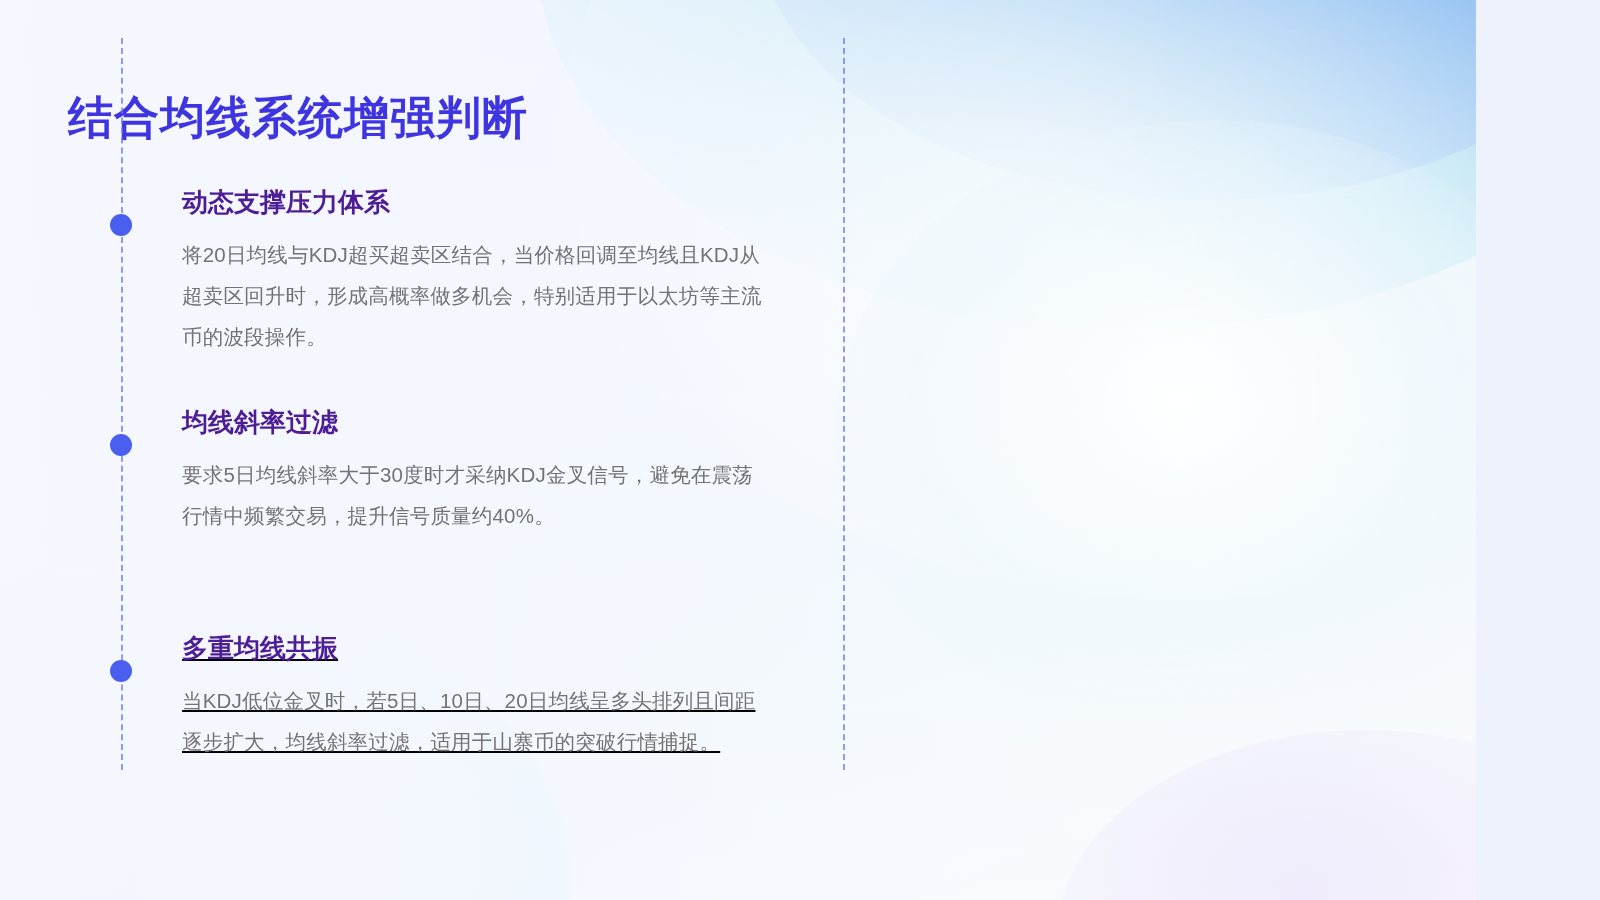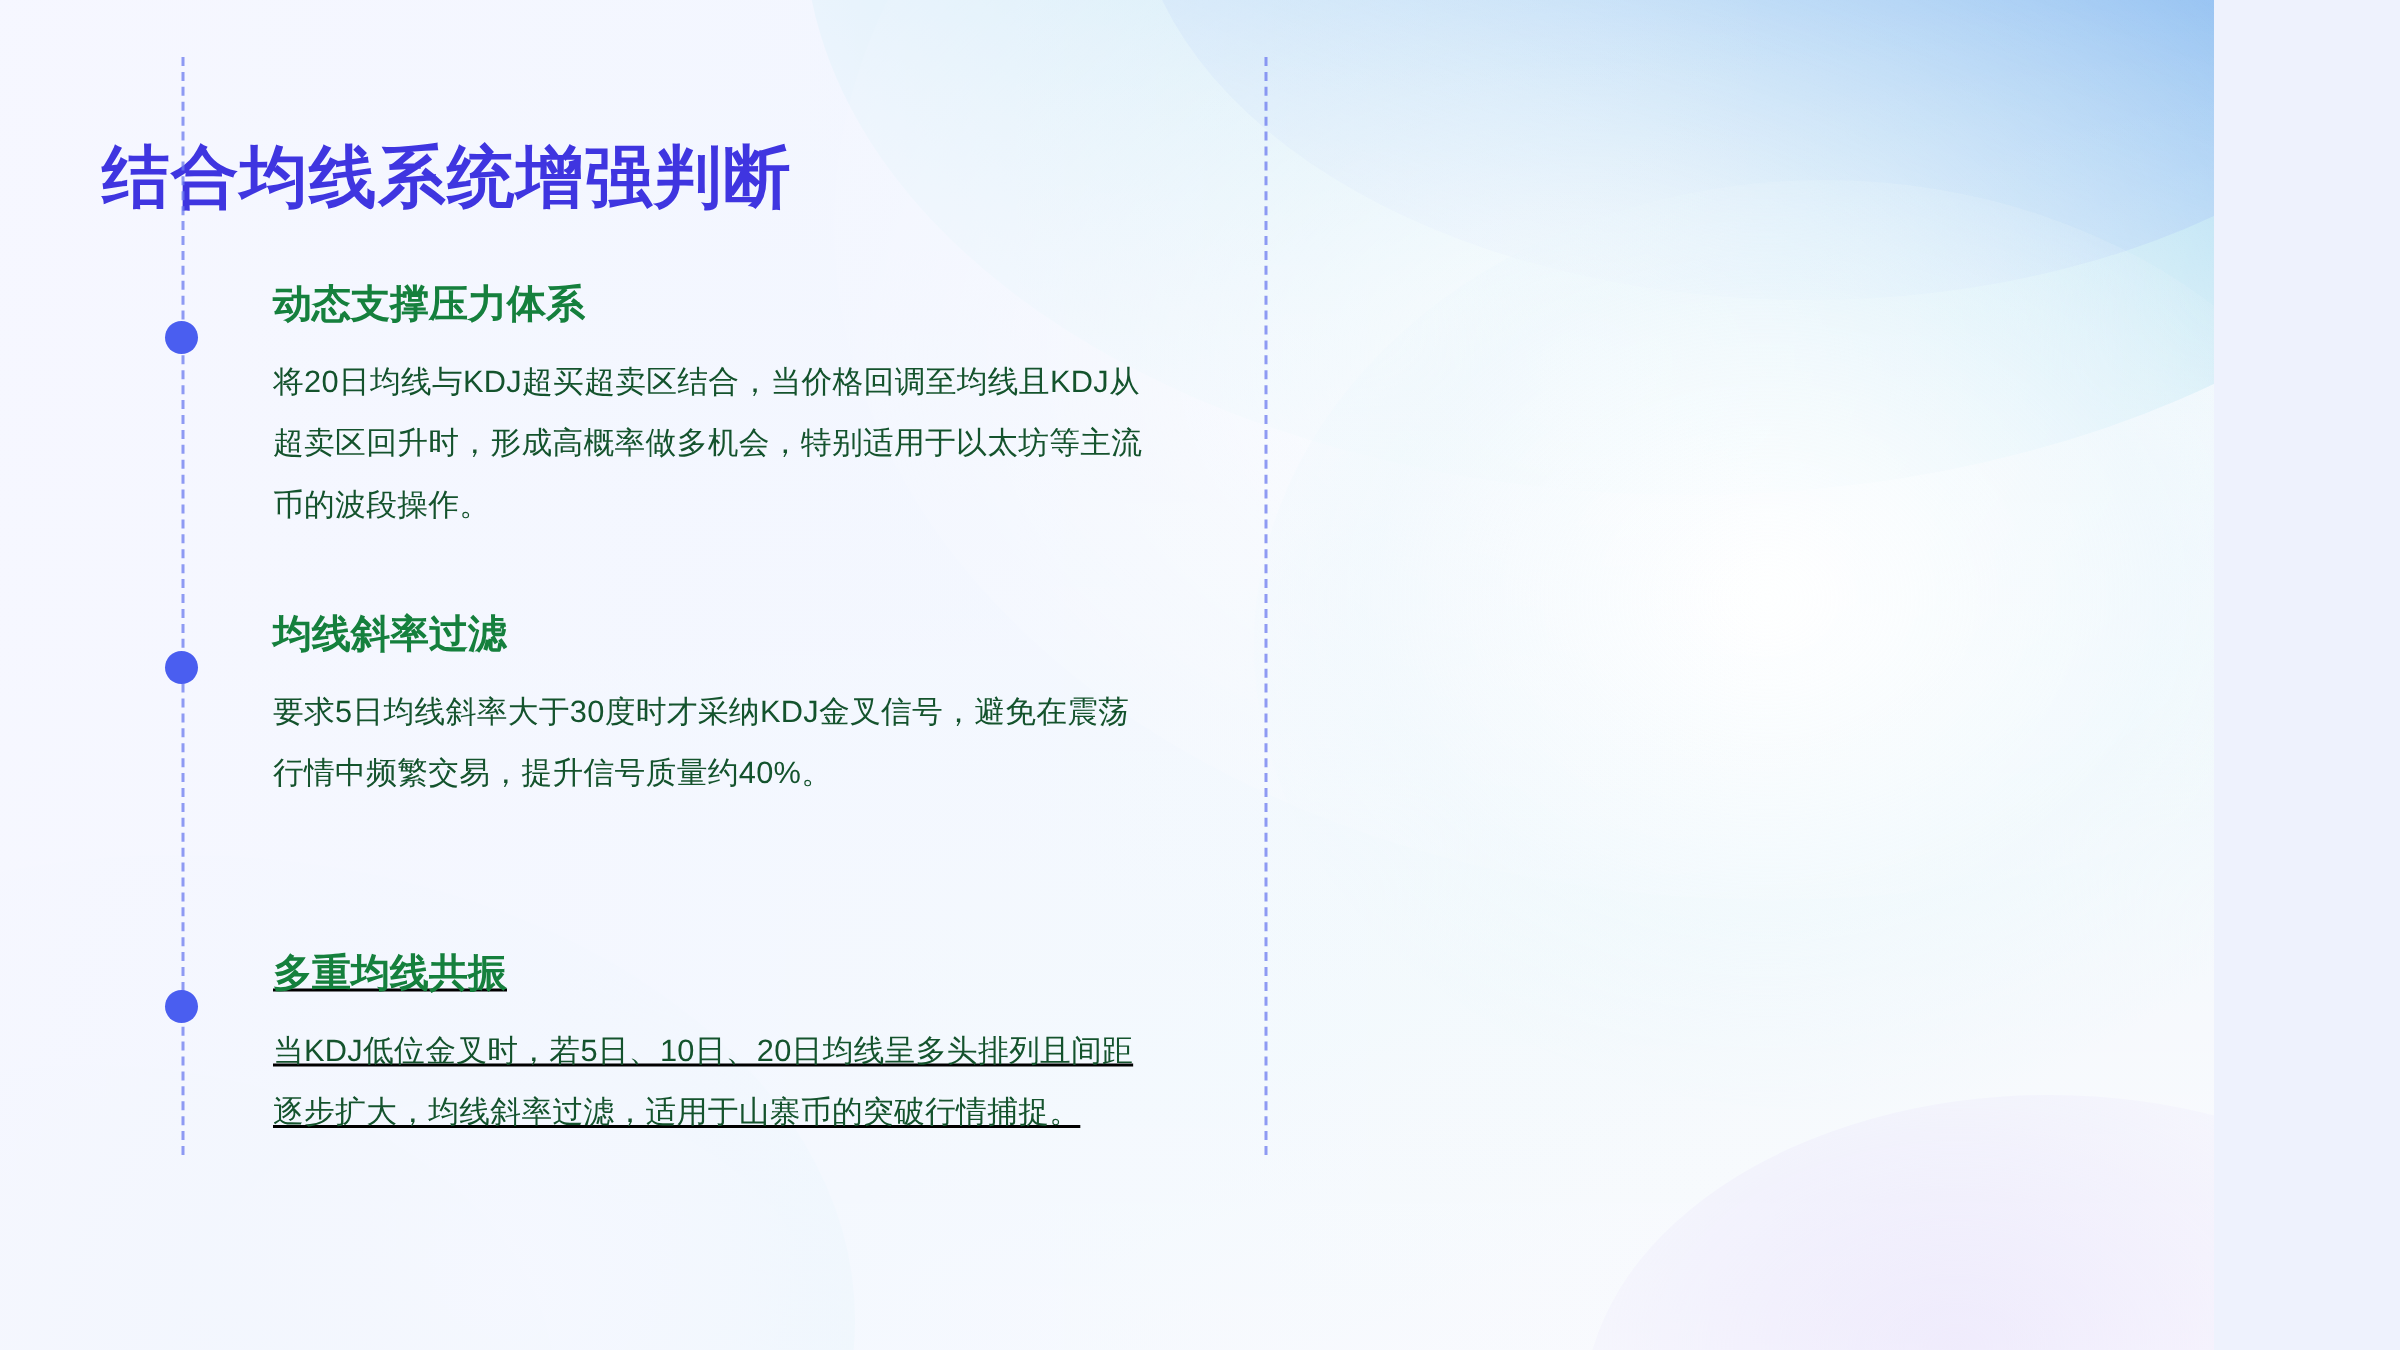--- a/index.html
+++ b/index.html
@@ -165,28 +165,28 @@
     background: #4a5ef0;
     left: 0;
     top: 28px;
   }
   .item-body {
     padding-left: 72px;
   }
   .item-title {
     font-size: 26px;
     font-weight: bold;
-    color: #15803d;
+    color: #4c1d95;
     margin: 0 0 14px 0;
     line-height: 1.3;
   }
   .item-text {
     font-size: 20.5px;
     line-height: 41px;
-    color: #14532d;
+    color: #737373;
     margin: 0;
     letter-spacing: .2px;
   }
 
   .col-left .item-1 { position: absolute; left: 110px; top: 18px; width: 660px; }
   .col-left .item-2 { position: absolute; left: 110px; top: 238px; width: 660px; }
   .col-left .item-3 { position: absolute; left: 110px; top: 464px; width: 660px; text-decoration: underline; }
 </style>
 </head>
 <body>

